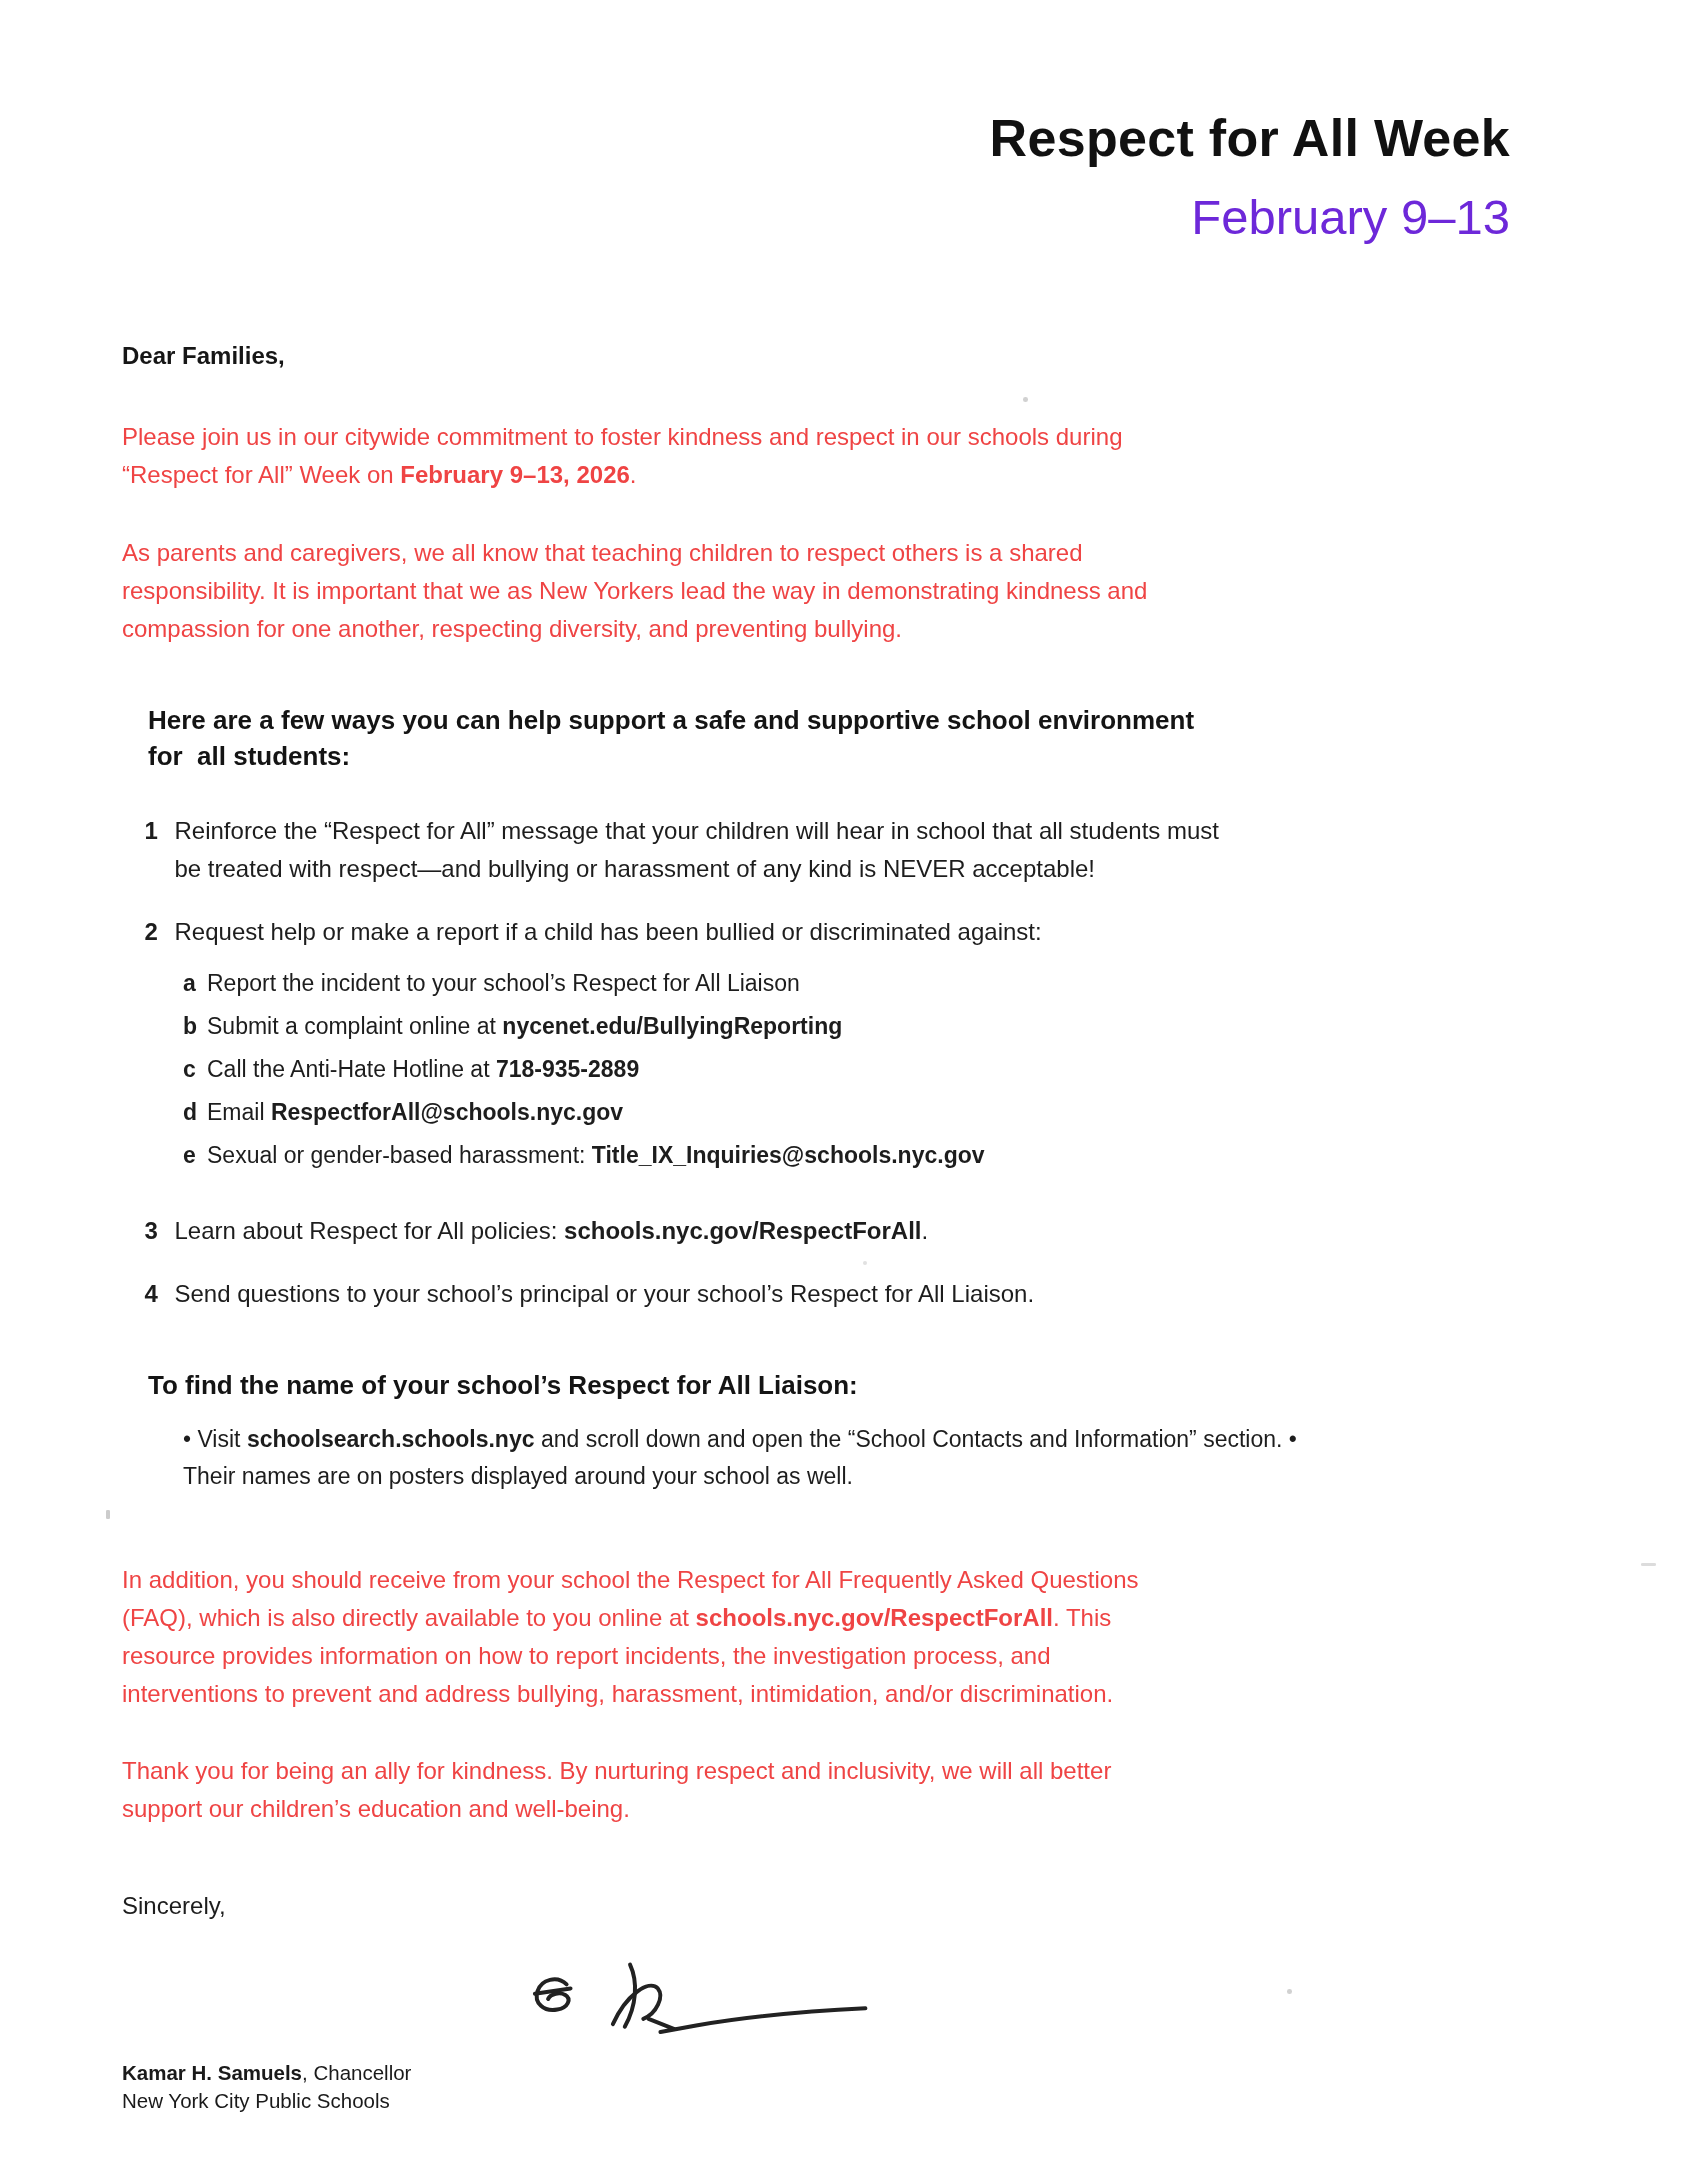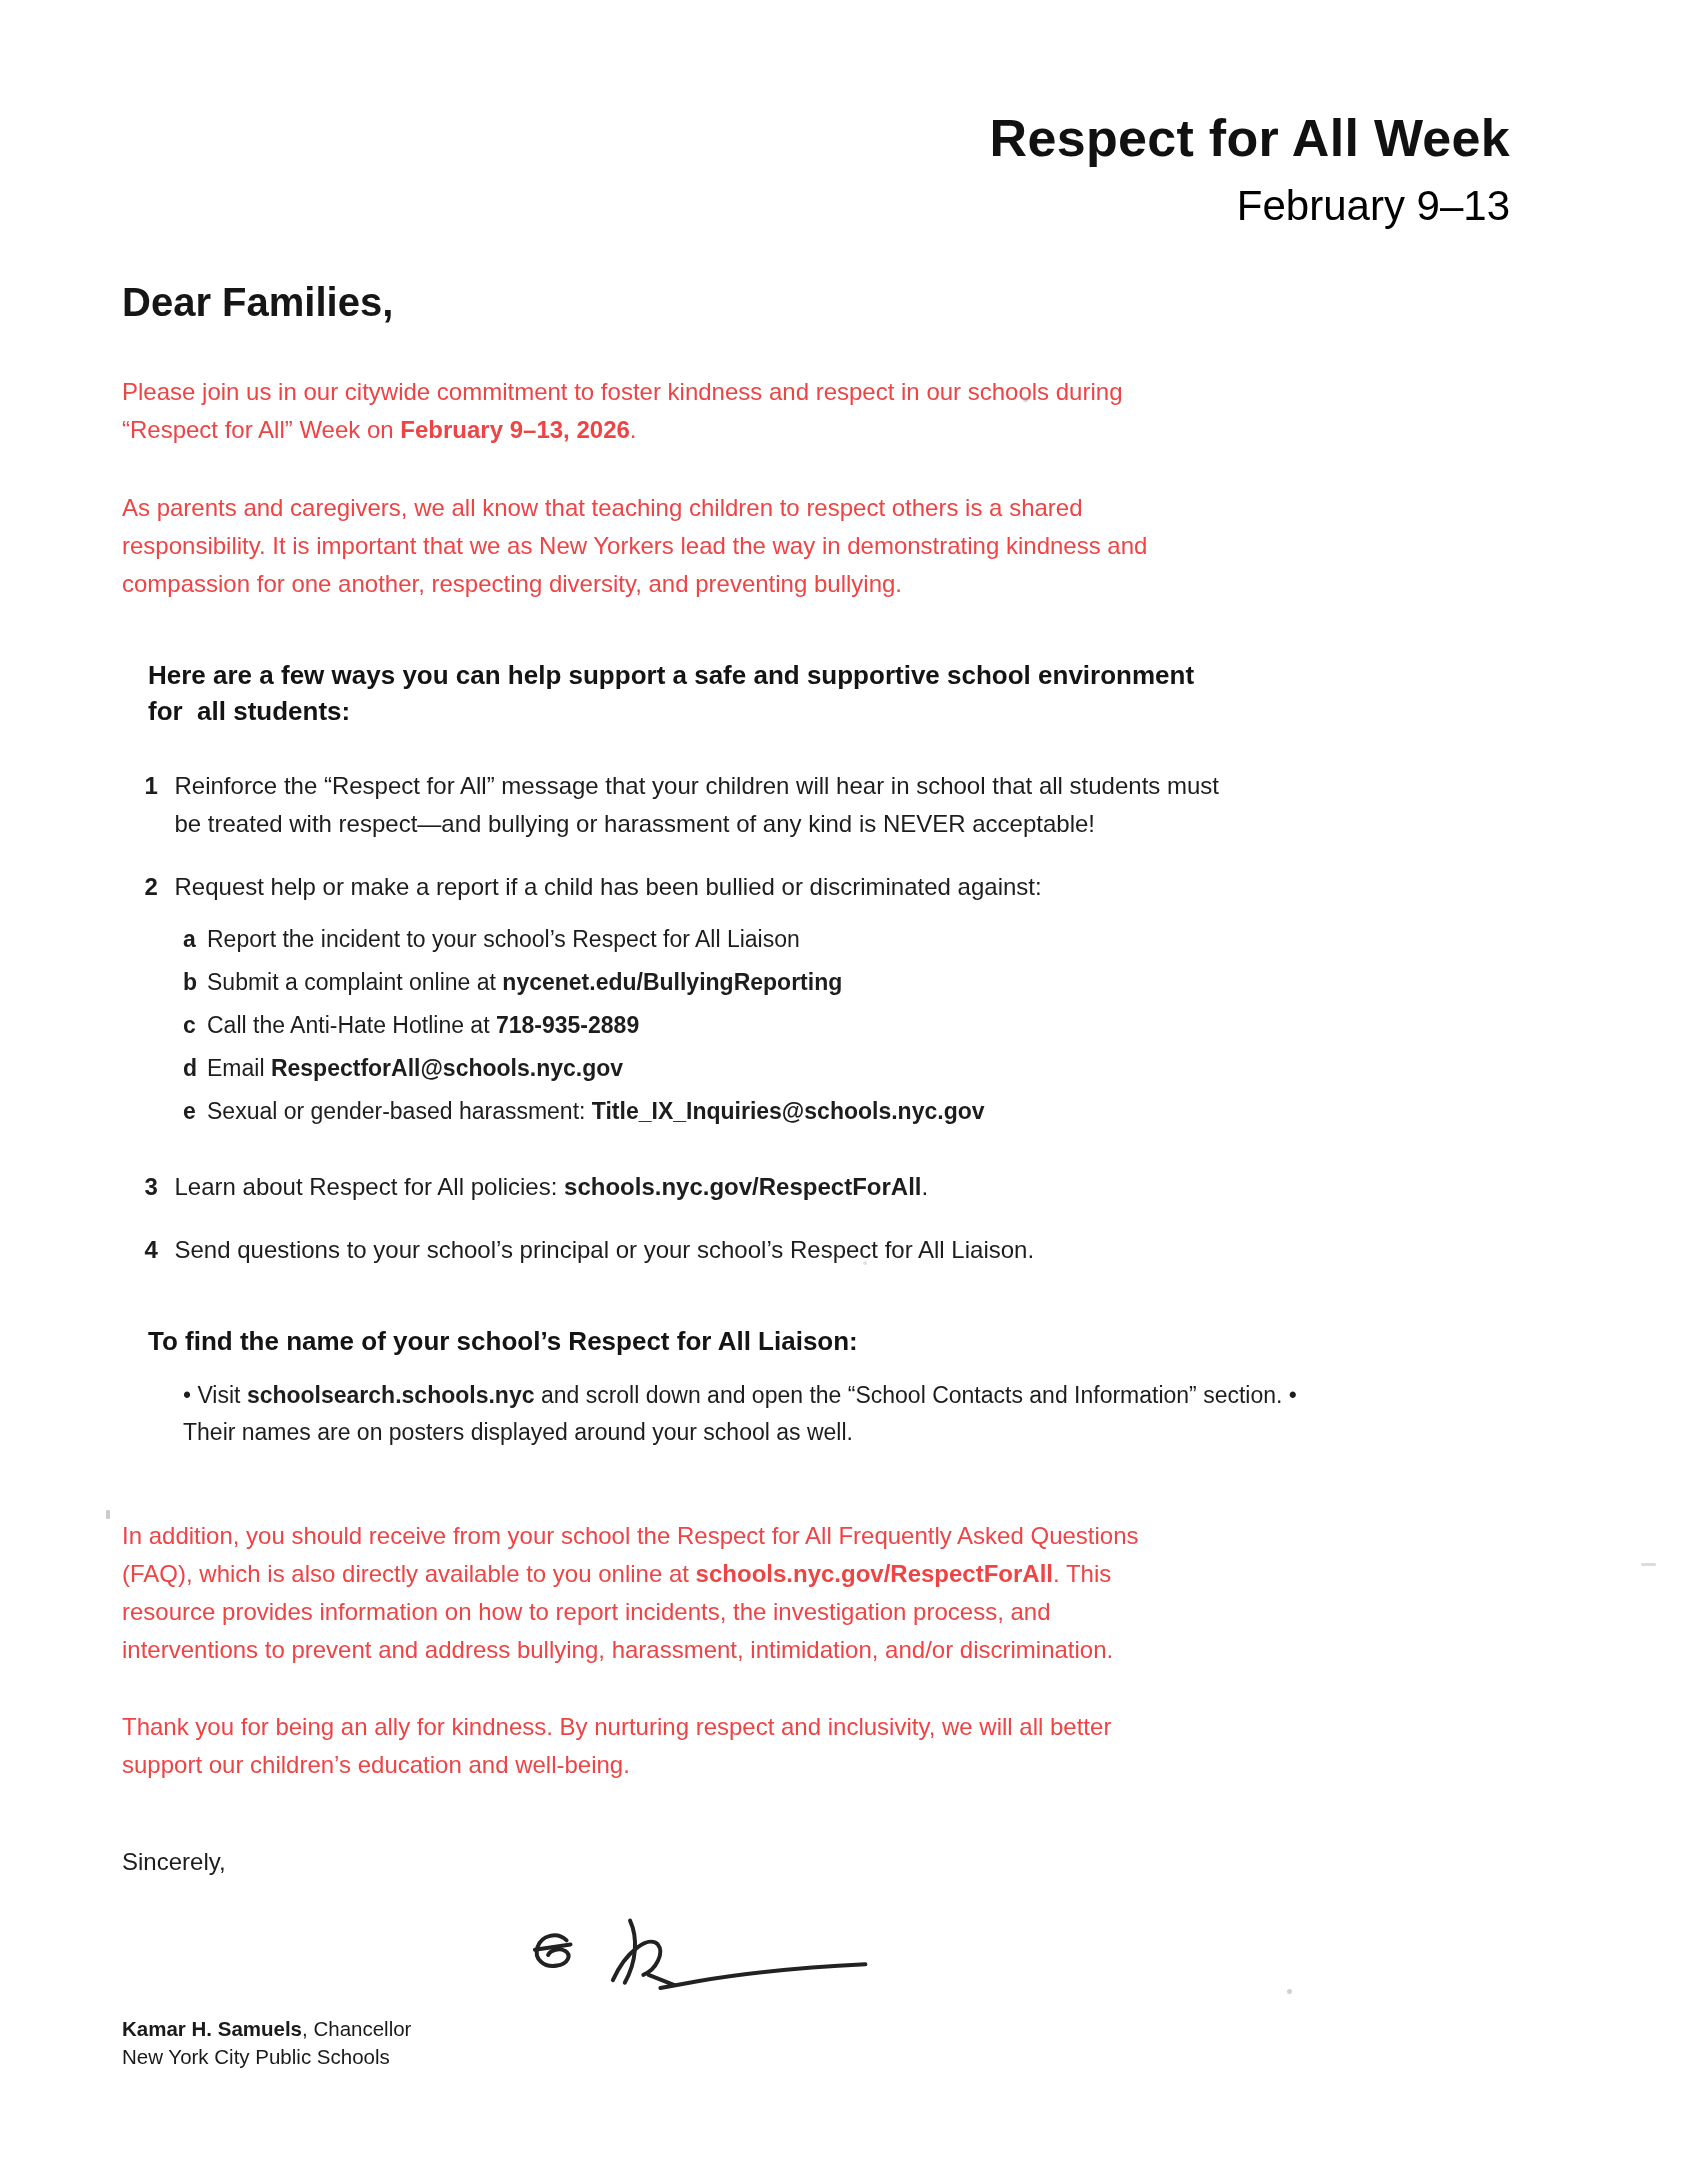--- a/index.html
+++ b/index.html
@@ -21,29 +21,29 @@
   }
   .letterhead { text-align: right; }
   .title {
     font-size: 52px;
     font-weight: bold;
     color: #111111;
     letter-spacing: 0.3px;
     line-height: 1.15;
   }
   .subtitle {
-    font-size: 42px;
+    font-size: 49px;
     font-weight: 400;
-    color: #000000;
+    color: #6d28d9;
     line-height: 1.2;
-    margin-top: 12px;
+    margin-top: 19px;
   }
   .salutation {
-    margin-top: 49px;
-    font-size: 40px;
+    margin-top: 95px;
+    font-size: 24px;
     font-weight: bold;
     color: #161616;
   }
   .body-p {
     font-size: 24px;
     line-height: 38px;
     max-width: 1409px;
     white-space: pre-wrap;
     margin-top: 40px;
     color: #ef4444;

